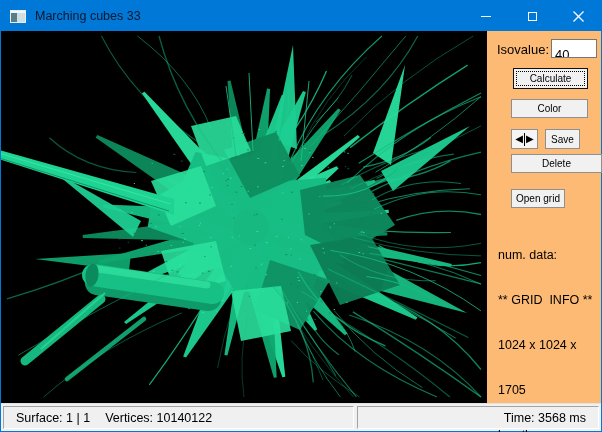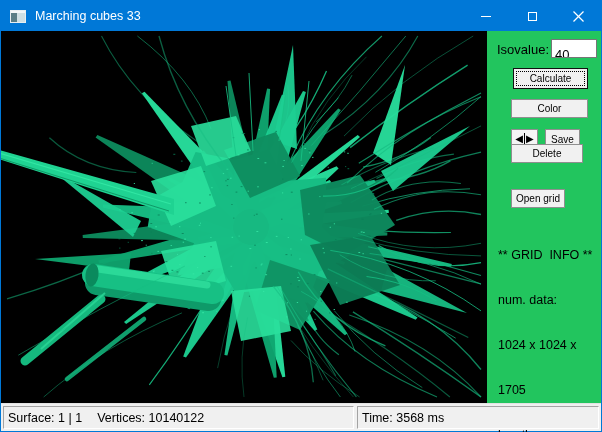--- a/index.html
+++ b/index.html
@@ -2,63 +2,63 @@
 <html><head>
 <meta charset="utf-8">
 <style>
   * { margin:0; padding:0; box-sizing:border-box; }
   html,body { width:602px; height:432px; overflow:hidden; background:#fff;
               font-family:"Liberation Sans", sans-serif; }
   .window { width:602px; height:432px; border:1px solid #0078d7; display:flex;
             flex-direction:column; background:#fff; }
 
   
-  .titlebar { flex:0 0 30px; background:#0078d7; display:flex; align-items:center; color:#ffffff; }
+  .titlebar { flex:0 0 30px; background:#0078d7; display:flex; align-items:center; color:#0f172a; }
   .app-icon { width:16px; height:13px; margin-left:9px; border:1px solid #e8eef0;
               background:#cfe0e4; position:relative; }
   .app-icon .ico-left { position:absolute; left:0; top:2px; width:6px; height:9px; background:#5a7e86; }
   .app-icon .ico-top  { position:absolute; left:0; top:0; width:100%; height:2px; background:#f2f7f8; }
   .title { font-size:12.5px; margin-left:9px; flex:1; white-space:nowrap; }
   .win-btns { display:flex; height:30px; }
   .win-btn { width:46px; height:30px; display:flex; align-items:center; justify-content:center; }
   .g-min { width:10px; height:1px; background:#fff; display:block; }
   .g-max { width:9px; height:9px; border:1px solid #fff; display:block; }
 
   
   .client { flex:1; display:flex; min-height:0; }
   .viewport { width:486px; height:372px; background:#000; position:relative; overflow:hidden; }
-  .panel { flex:1; position:relative; background:#22c55e; font-size:13px; color:#000; }
+  .panel { flex:1; position:relative; background:#fdba74; font-size:13px; color:#000; }
 
   .iso-label { position:absolute; left:10px; top:11px; font-size:13px; }
   .iso-input { position:absolute; left:64px; top:8px; width:46px; height:19px;
                border:1px solid #767676; font-family:inherit; font-size:13px; padding:12px 0 0 3px; background:#fff; }
   .btn { position:absolute; background:#f1f1f1; border:1px solid #8f8f8f; font-family:inherit;
          font-size:10px; color:#000; padding:0; text-align:center; }
   .btn-calc { left:26px; top:37px; width:75px; height:21px; border:1px solid #111;
               outline:1px dotted #000; outline-offset:-4px; }
   .btn-color { left:24px; top:68px; width:77px; height:19px; }
   .btn-save { left:58px; top:98px; width:35px; height:20px; }
-  .btn-delete { left:24px; top:113px; width:72px; height:19px; }
+  .btn-delete { left:24px; top:123px; width:91px; height:19px; }
   .btn-open { left:24px; top:158px; width:54px; height:19px; }
   .spin { position:absolute; left:24px; top:98px; width:27px; height:20px; border:1px solid #8f8f8f;
           background:#f5f5f5; display:flex; align-items:center; justify-content:center; }
   .spin span { font-size:10px; line-height:1; color:#000; }
   .spin .bar { width:1px; height:13px; background:#000; margin:0 1px; }
 
   .grid-info { position:absolute; left:11px; top:187px; font-size:12.5px; line-height:15px;
                white-space:pre; color:#000; }
 
   
   .statusbar { flex:0 0 28px; background:#f0f0f0; display:flex; align-items:stretch;
                padding:2px; gap:3px; border-top:1px solid #e2e2e2; }
   .pane { border:1px solid; border-color:#a3a3a3 #ffffff #ffffff #a3a3a3; background:#f0f0f0;
-          display:flex; align-items:center; font-size:12.5px; padding:0 4px; white-space:nowrap; overflow:hidden; }
+          display:flex; align-items:center; font-size:12.5px; padding:0 12px; white-space:nowrap; overflow:hidden; }
   .pane-left { width:351px; }
   .pane-left span { margin-right:15px; }
-  .pane-time { flex:1; }
+  .pane-time { flex:1;justify-content:flex-end; }
 </style>
 </head>
 <body>
 
 <div class="window">
 
   <div class="titlebar">
     <div class="app-icon">
       <span class="ico-left"></span>
         <span class="ico-top"></span>
@@ -408,22 +408,22 @@
       <div class="spin">
         <span>◀</span>
         <span class="bar"></span>
         <span>▶</span>
       </div>
       <button class="btn btn-save">Save</button>
       <button class="btn btn-delete">Delete</button>
       <button class="btn btn-open">Open grid</button>
 
       <div class="grid-info">
+        <div>num. data:</div>
         <div>** GRID  INFO **</div>
-        <div>num. data:</div>
         <div>1024 x 1024 x</div>
         <div>1705</div>
         <div>lengths:</div>
         
         
         
         
         
         
       </div>

